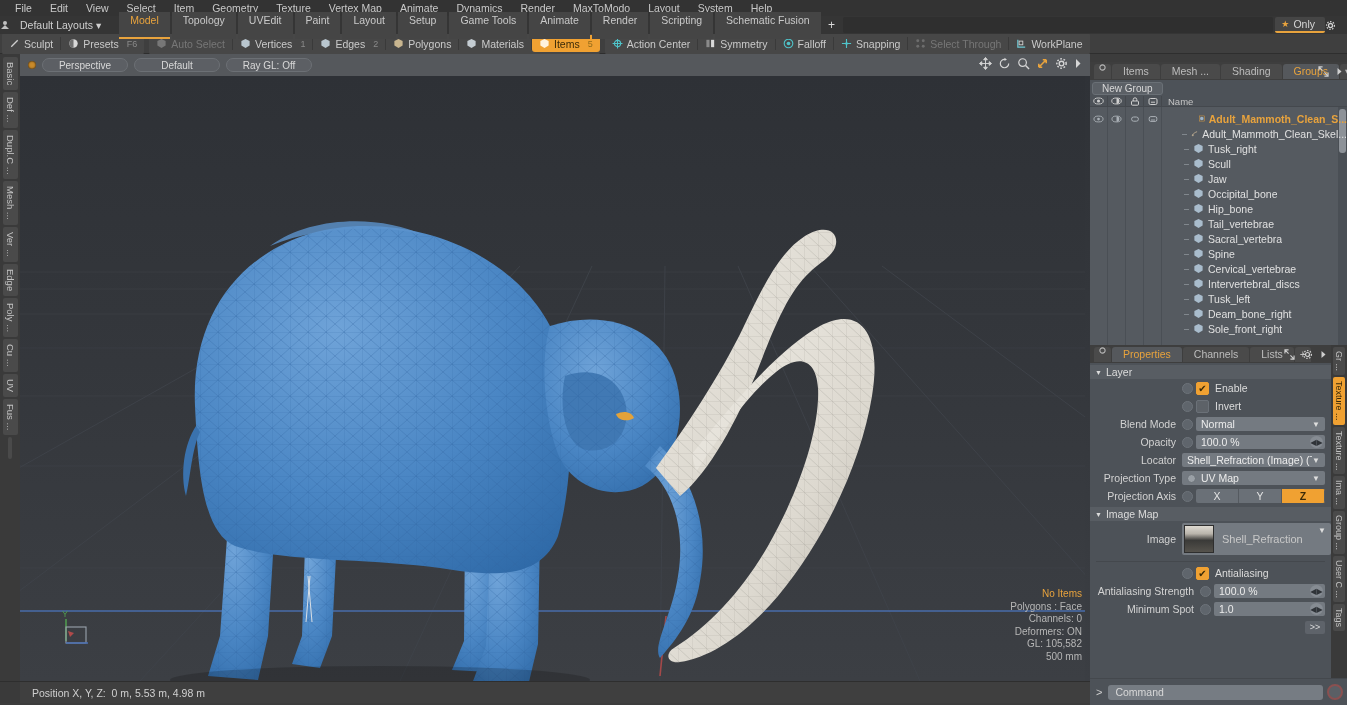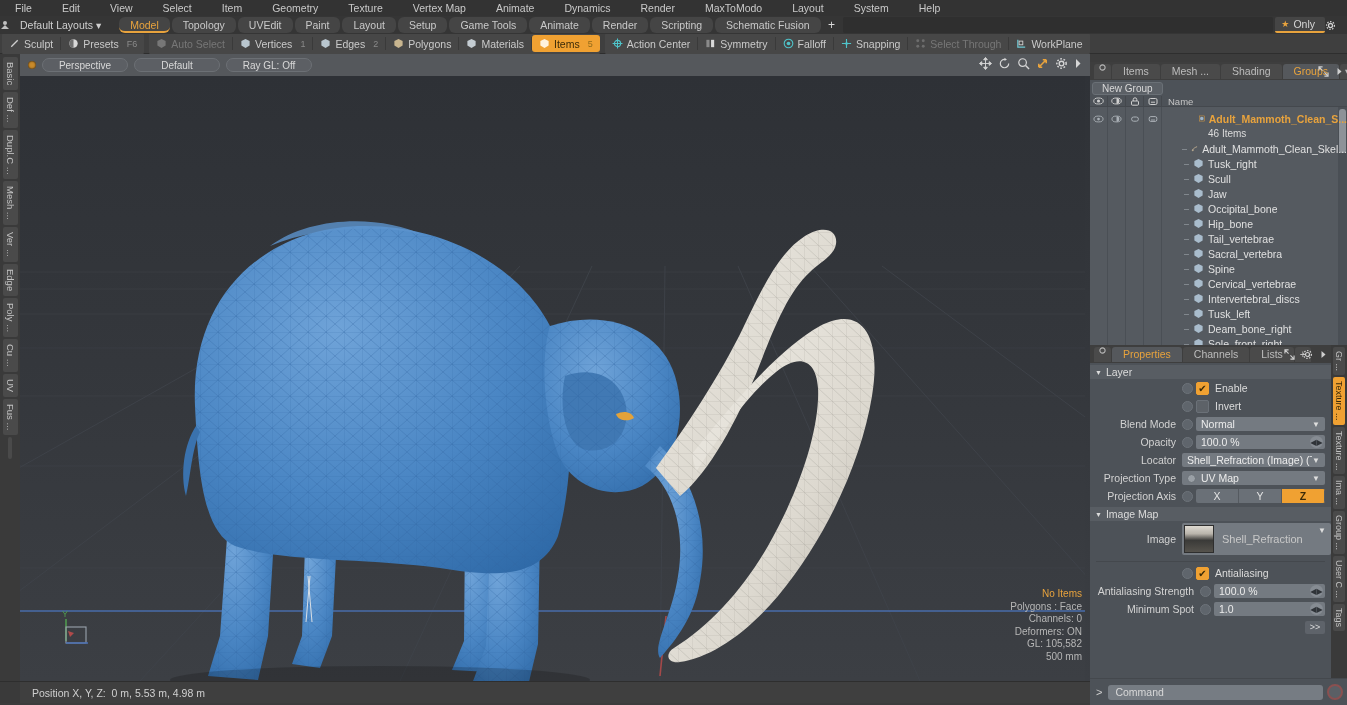--- a/index.html
+++ b/index.html
@@ -2,30 +2,30 @@
 <html><head>
 <meta charset="utf-8">
 <style>
   * { box-sizing: border-box; margin:0; padding:0; }
   html,body { width:1347px; height:705px; overflow:hidden; background:#3b3b3b;
     font-family:"Liberation Sans", sans-serif; font-size:11px; color:#c8c8c8; }
   .app { position:relative; width:1347px; height:705px; background:#3c3c3c; }
 
   
   .menubar { height:16px; background:#333333; display:flex; align-items:center;
-     padding-left:6px; gap:12px; }
+     padding-left:6px; gap:0px; }
   .menubar .mi { padding:0 9px; font-size:10.5px; color:#c9c9c9; line-height:16px; white-space:nowrap;}
 
   
   .layoutbar { height:18px; background:#353535; display:flex; align-items:center; position:relative; }
   .ico-person { width:16px; text-align:center; color:#c0c0c0; font-size:10px; }
   .defaultlayouts { padding:0 10px 0 4px; font-size:10.5px; color:#cfcfcf; }
   .ltabs { display:flex; align-items:center; gap:2px; margin-left:8px; }
-  .ltab { height:16px; line-height:16px; padding:0 11px; background:#454545; color:#c9c9c9;
-     font-size:10.5px; border-radius:6px; white-space:nowrap; }
+  .ltab { height:27px; line-height:16px; padding:0 11px; background:#454545; color:#c9c9c9;
+     font-size:10.5px; border-radius:0; white-space:nowrap; }
   .ltab.active { background:#454545; color:#e8a33d; border-bottom:2px solid #e8a33d; }
   .plusbtn { width:18px; text-align:center; color:#dcdcdc; font-size:12px; }
   .lfill { flex:1; height:16px; background:#2f2f2f; border-radius:2px; margin:0 2px; }
   .onlybtn { height:16px; line-height:15px; padding:0 10px 0 6px; background:#454545;
      color:#d6d6d6; font-size:10.5px; border-bottom:2px solid #e8a33d; border-radius:2px;
      display:flex; align-items:center; gap:4px; }
   .onlybtn .star { color:#e8a33d; font-size:9px; }
   .gearbtn { width:22px; text-align:center; color:#d0d0d0; font-size:11px; }
 
   
@@ -640,23 +640,20 @@
           </div>
         </div>
         <div class="rowlabel root" style="padding-left:30px;">
           <svg width="11" height="11" viewBox="0 0 12 12">
               <rect x="0.5" y="0.5" width="11" height="11" fill="none" stroke="#e8a33d" stroke-width="1"></rect>
               <path d="M6 2 L9.6 4 L9.6 8 L6 10 L2.4 8 L2.4 4 Z" fill="#9fb7cc"></path>
             </svg>
           <span>Adult_Mammoth_Clean_S...</span>
         </div>
       </div>
-      <div class="row">
-        <div class="subcount">46 Items</div>
-      </div>
 
       <div class="row">
         <div style="width:94px"></div>
         <div class="rowlabel">
           <span style="color:#9aa0a6;font-size:9px;">–</span>
           <svg width="11" height="11" viewBox="0 0 12 12">
               <path d="M2 9 C4 6 7 4 10 3" stroke="#b9a98f" stroke-width="1.6" fill="none"></path>
               <circle cx="3" cy="9" r="1.4" fill="#b9a98f"></circle>
             </svg>
           <span>Adult_Mammoth_Clean_Skel...</span>

